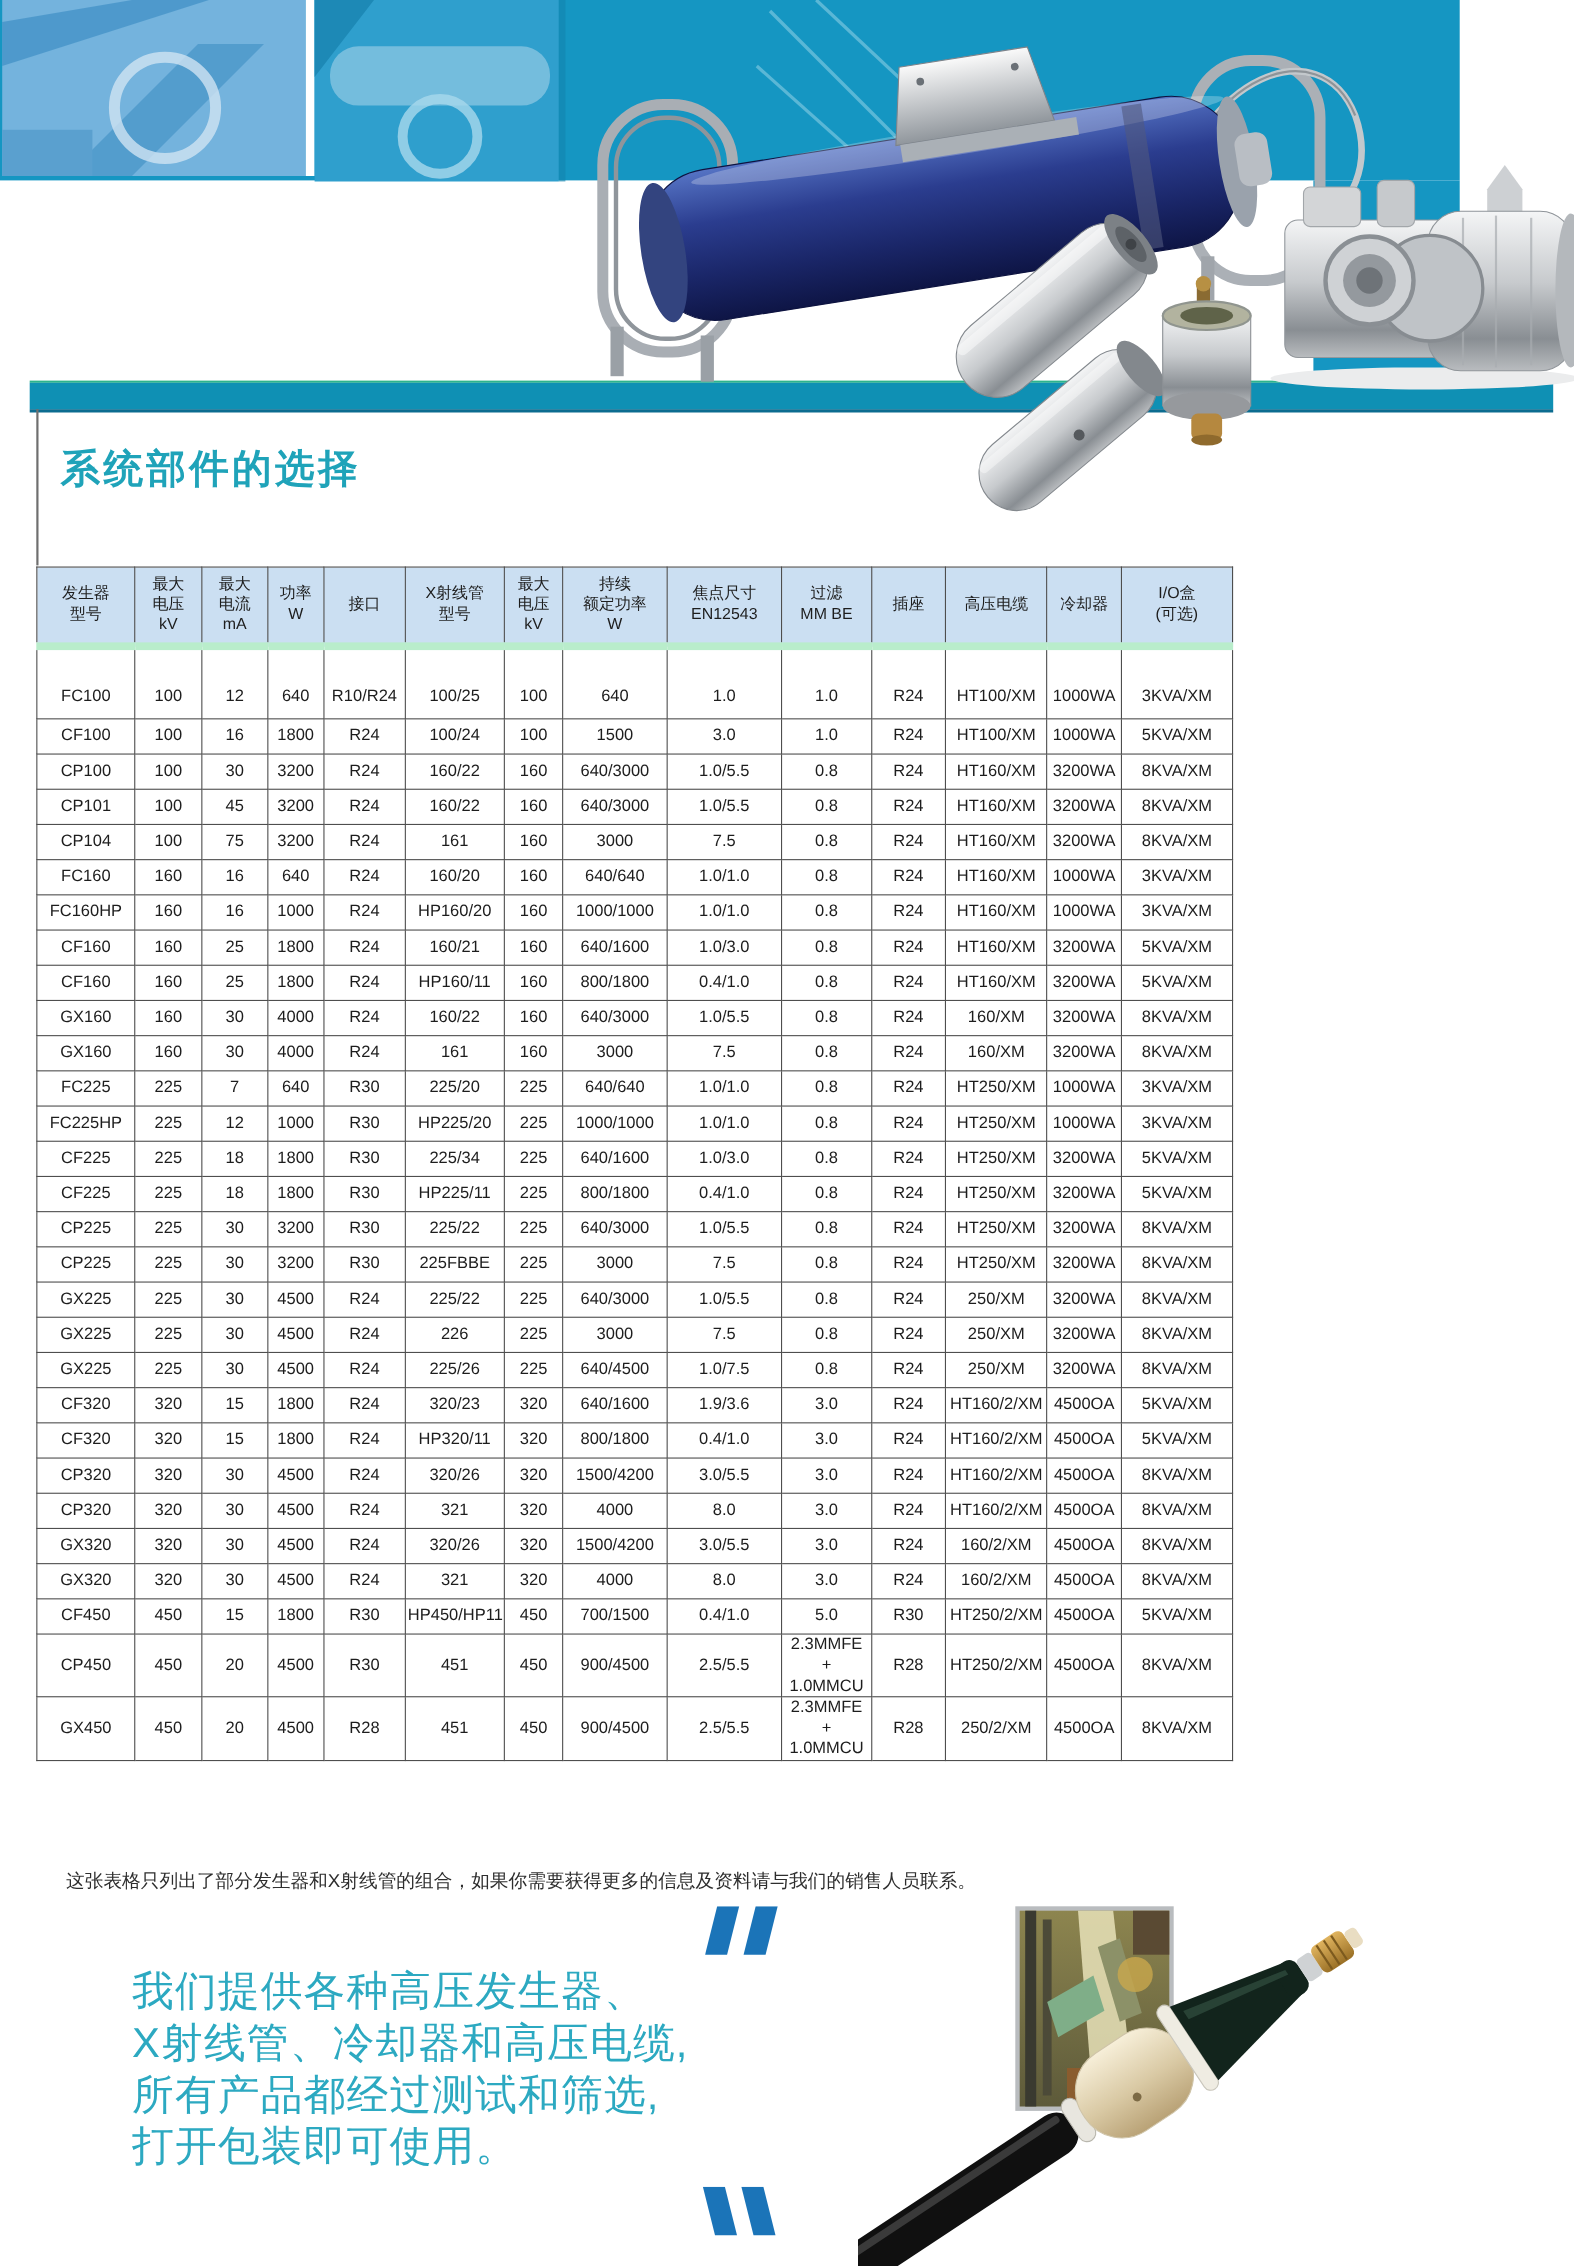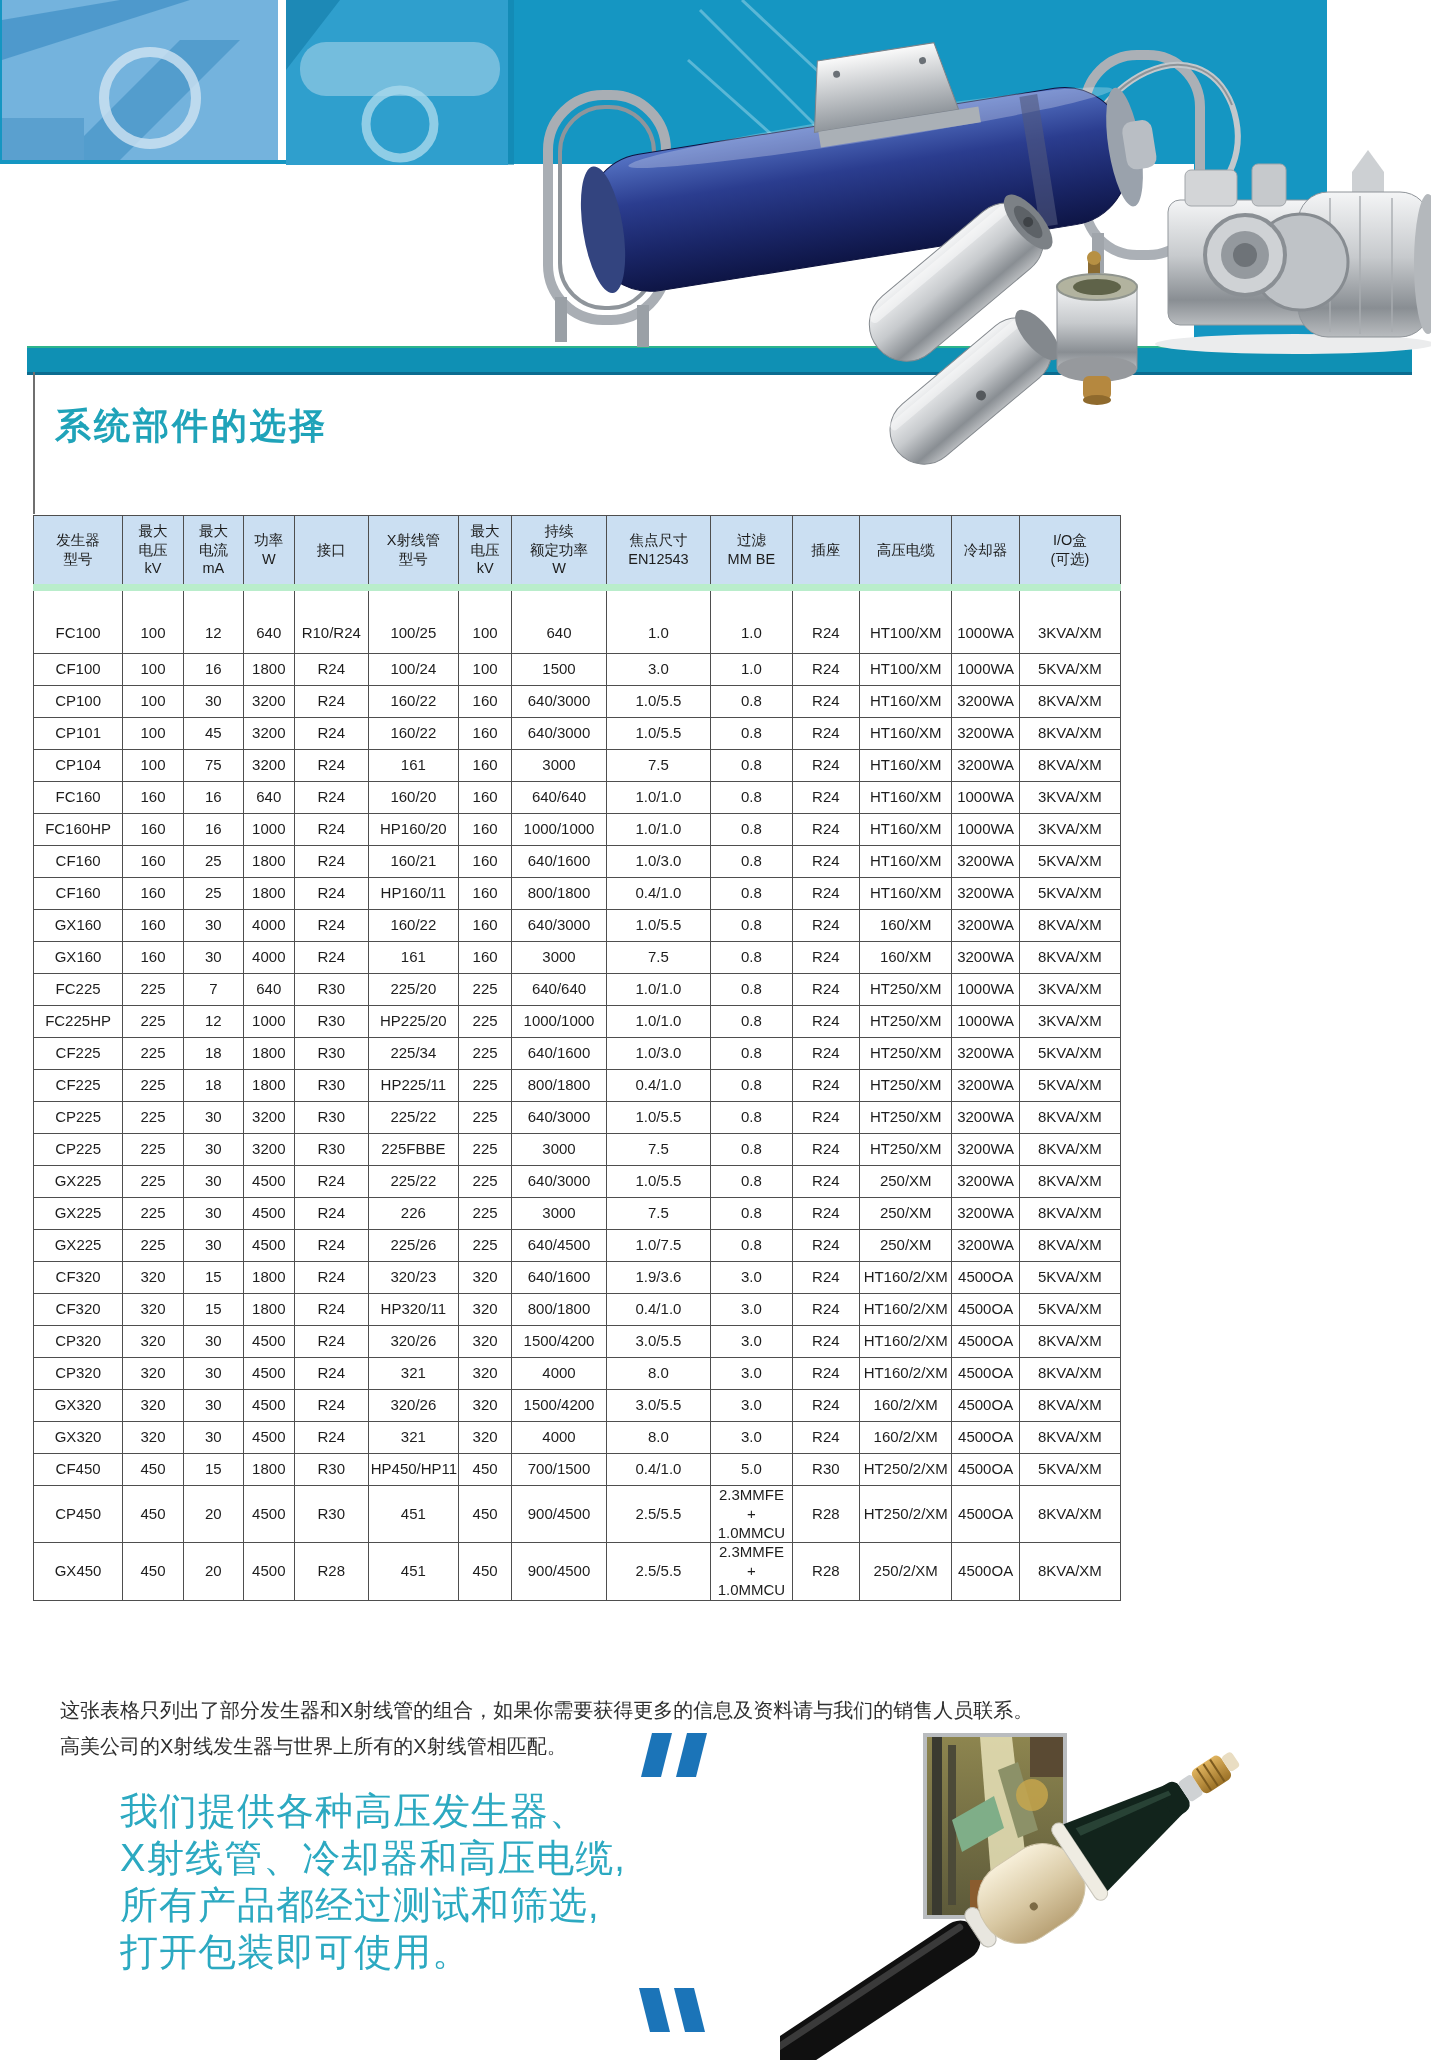--- a/index.html
+++ b/index.html
@@ -24,21 +24,21 @@
   table.spec th, table.spec td{border:1px solid #4e4e4e;text-align:center;vertical-align:middle;}
   table.spec th{
     background:#cbdff2;border-bottom:7px solid #b9edcb;
     font-weight:normal;font-size:14.5px;line-height:1.3;
     white-space:pre-line;height:64px;padding:2px 1px;
   }
   table.spec td{height:31px;padding:0 2px;white-space:pre-line;line-height:1.25;}
   table.spec tr.r-first td{height:52px;vertical-align:bottom;padding-bottom:10px;border-top:7px solid #701a75;}
   table.spec tr.r-tall td{height:56px;}
   
-  .notes{position:absolute;left:60px;top:1692px;font-size:20px;line-height:36px;color:#2e2e2e;}
+  .notes{position:absolute;left:60px;top:1692px;font-size:17px;line-height:36px;color:#2e2e2e;}
   
   .quote-text{
     position:absolute;left:120px;top:1788px;width:580px;text-align:left;
     font-size:38px;line-height:47px;color:#2ca9c1;letter-spacing:1px;font-weight:500;
   }
   .quote-mark{position:absolute;}
   .bottom-art{position:absolute;left:780px;top:1700px;width:651px;height:360px;}
 </style>
 </head>
 <body>
@@ -678,21 +678,20 @@
         <td>R28</td>
         <td>250/2/XM</td>
         <td>4500OA</td>
         <td>8KVA/XM</td>
       </tr>
     </tbody>
   </table>
 
 <div class="notes">
   <div>这张表格只列出了部分发生器和X射线管的组合，如果你需要获得更多的信息及资料请与我们的销售人员联系。</div>
-  <div>高美公司的X射线发生器与世界上所有的X射线管相匹配。</div>
 </div>
 
 <svg class="quote-mark" style="left:641px;top:1733px;" width="70" height="46" xmlns="http://www.w3.org/2000/svg">
   <polygon points="11,0 31,0 20,44 0,44" fill="#1b74b8"></polygon>
   <polygon points="46,0 66,0 55,44 35,44" fill="#1b74b8"></polygon>
 </svg>
 <svg class="quote-mark" style="left:639px;top:1988px;" width="70" height="46" xmlns="http://www.w3.org/2000/svg">
   <polygon points="0,0 20,0 31,44 11,44" fill="#1b74b8"></polygon>
   <polygon points="35,0 55,0 66,44 46,44" fill="#1b74b8"></polygon>
 </svg>

